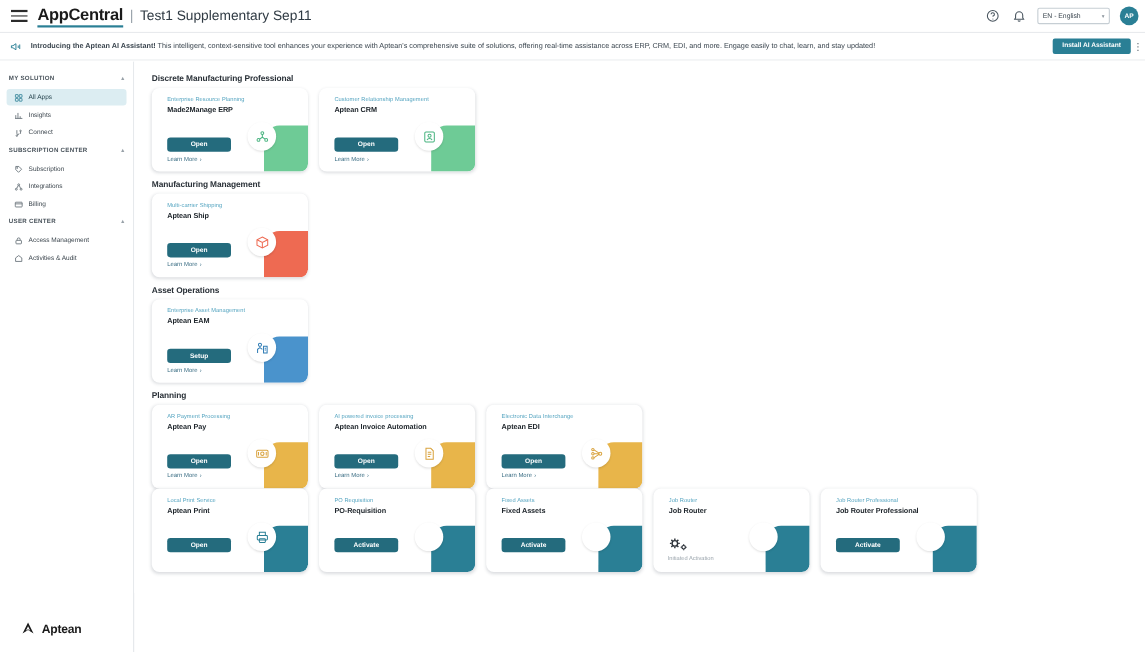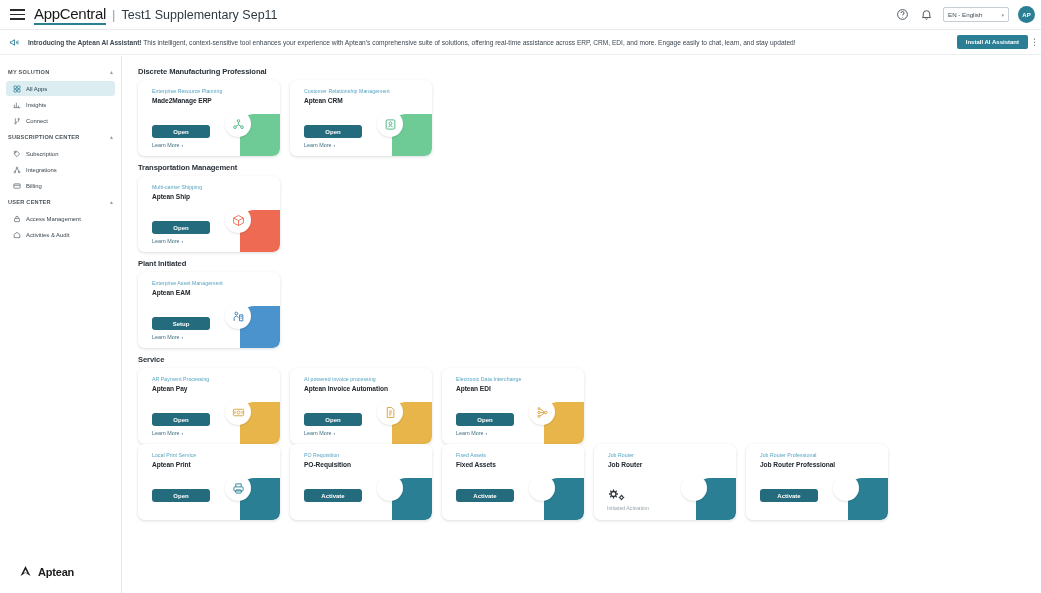--- a/index.html
+++ b/index.html
@@ -14,21 +14,21 @@
   .header {
     position: absolute; top: 0; left: 0; width: 1041px; height: 30px;
     background: #ffffff;
     display: flex; align-items: center;
     border-bottom: 1px solid #e8eaed;
   }
   .hamburger { width: 26px; margin-left: 4px; display: flex; flex-direction: column;
                gap: 3px; align-items: center; cursor: pointer; }
   .hamburger span { display: block; width: 15px; height: 1.6px; background: #2b2b2b; }
   .brand-wrap { display: flex; align-items: baseline; gap: 6px; margin-left: 4px; }
-  .brand { font-size: 15px; font-weight: normal; color: #1a1a1a; letter-spacing: -0.3px;
+  .brand { font-size: 15px; font-weight: bold; color: #1a1a1a; letter-spacing: -0.3px;
            border-bottom: 2px solid #2a7f95; padding-bottom: 1px; line-height: 17px; }
   .brand-sep { color: #9aa3ab; font-size: 13px; }
   .tenant { font-size: 12.5px; color: #2f3a43; }
   .header-right { margin-left: auto; display: flex; align-items: center; gap: 9px;
                   padding-right: 6px; }
   .icon-btn { width: 15px; height: 15px; color: #49555f; cursor: pointer;
               display: flex; align-items: center; justify-content: center; }
   .lang-select {
     width: 66px; height: 15px; border: 1px solid #c6ced4; border-radius: 2px;
     font-size: 6.2px; color: #3b464f; display: flex; align-items: center;
@@ -330,42 +330,42 @@
             </div>
             <button class="card-btn">Open</button>
             <div class="card-learn">
               <span>Learn More</span>
               <span class="chev">›</span>
             </div>
           </div>
         </div>
       </div>
       <div class="section">
-        <div class="section-title">Transportation Management</div>
+        <div class="section-title">Manufacturing Management</div>
         <div class="card-row">
           <div class="card">
             <div class="card-cat">Multi-carrier Shipping</div>
             <div class="card-name">Aptean Ship</div>
             <div class="blob" style="background:#ee6a52"></div>
             <div class="badge" style="color:#ee6a52">
               <svg viewBox="0 0 24 24" fill="none" stroke="currentColor" stroke-width="1.7">
                 <path d="M12 2.8 21 7.4v9.2L12 21.2 3 16.6V7.4z"></path>
                 <path d="M3 7.4 12 12l9-4.6M12 12v9.2"></path>
               </svg>
             </div>
             <button class="card-btn">Open</button>
             <div class="card-learn">
               <span>Learn More</span>
               <span class="chev">›</span>
             </div>
           </div>
         </div>
       </div>
       <div class="section">
-        <div class="section-title">Plant Initiated</div>
+        <div class="section-title">Asset Operations</div>
         <div class="card-row">
           <div class="card">
             <div class="card-cat">Enterprise Asset Management</div>
             <div class="card-name">Aptean EAM</div>
             <div class="blob" style="background:#4a93cc"></div>
             <div class="badge" style="color:#2f7cb5">
               <svg viewBox="0 0 24 24" fill="none" stroke="currentColor" stroke-width="1.7">
                 <circle cx="8" cy="6.5" r="2.6"></circle>
                 <path d="M4 20V14l4-3 4 3"></path>
                 <path d="M14 20V9h6v11zM16 12h2M16 15h2"></path>
@@ -373,21 +373,21 @@
             </div>
             <button class="card-btn">Setup</button>
             <div class="card-learn">
               <span>Learn More</span>
               <span class="chev">›</span>
             </div>
           </div>
         </div>
       </div>
       <div class="section">
-        <div class="section-title">Service</div>
+        <div class="section-title">Planning</div>
         <div class="card-row">
           <div class="card">
             <div class="card-cat">AR Payment Processing</div>
             <div class="card-name">Aptean Pay</div>
             <div class="blob" style="background:#e8b54a"></div>
             <div class="badge" style="color:#d9a23c">
               <svg viewBox="0 0 24 24" fill="none" stroke="currentColor" stroke-width="1.7">
                 <rect x="2.5" y="6" width="19" height="12" rx="1.8"></rect>
                 <circle cx="12" cy="12" r="2.8"></circle>
                 <path d="M5.5 9.2v5.6M18.5 9.2v5.6"></path>

